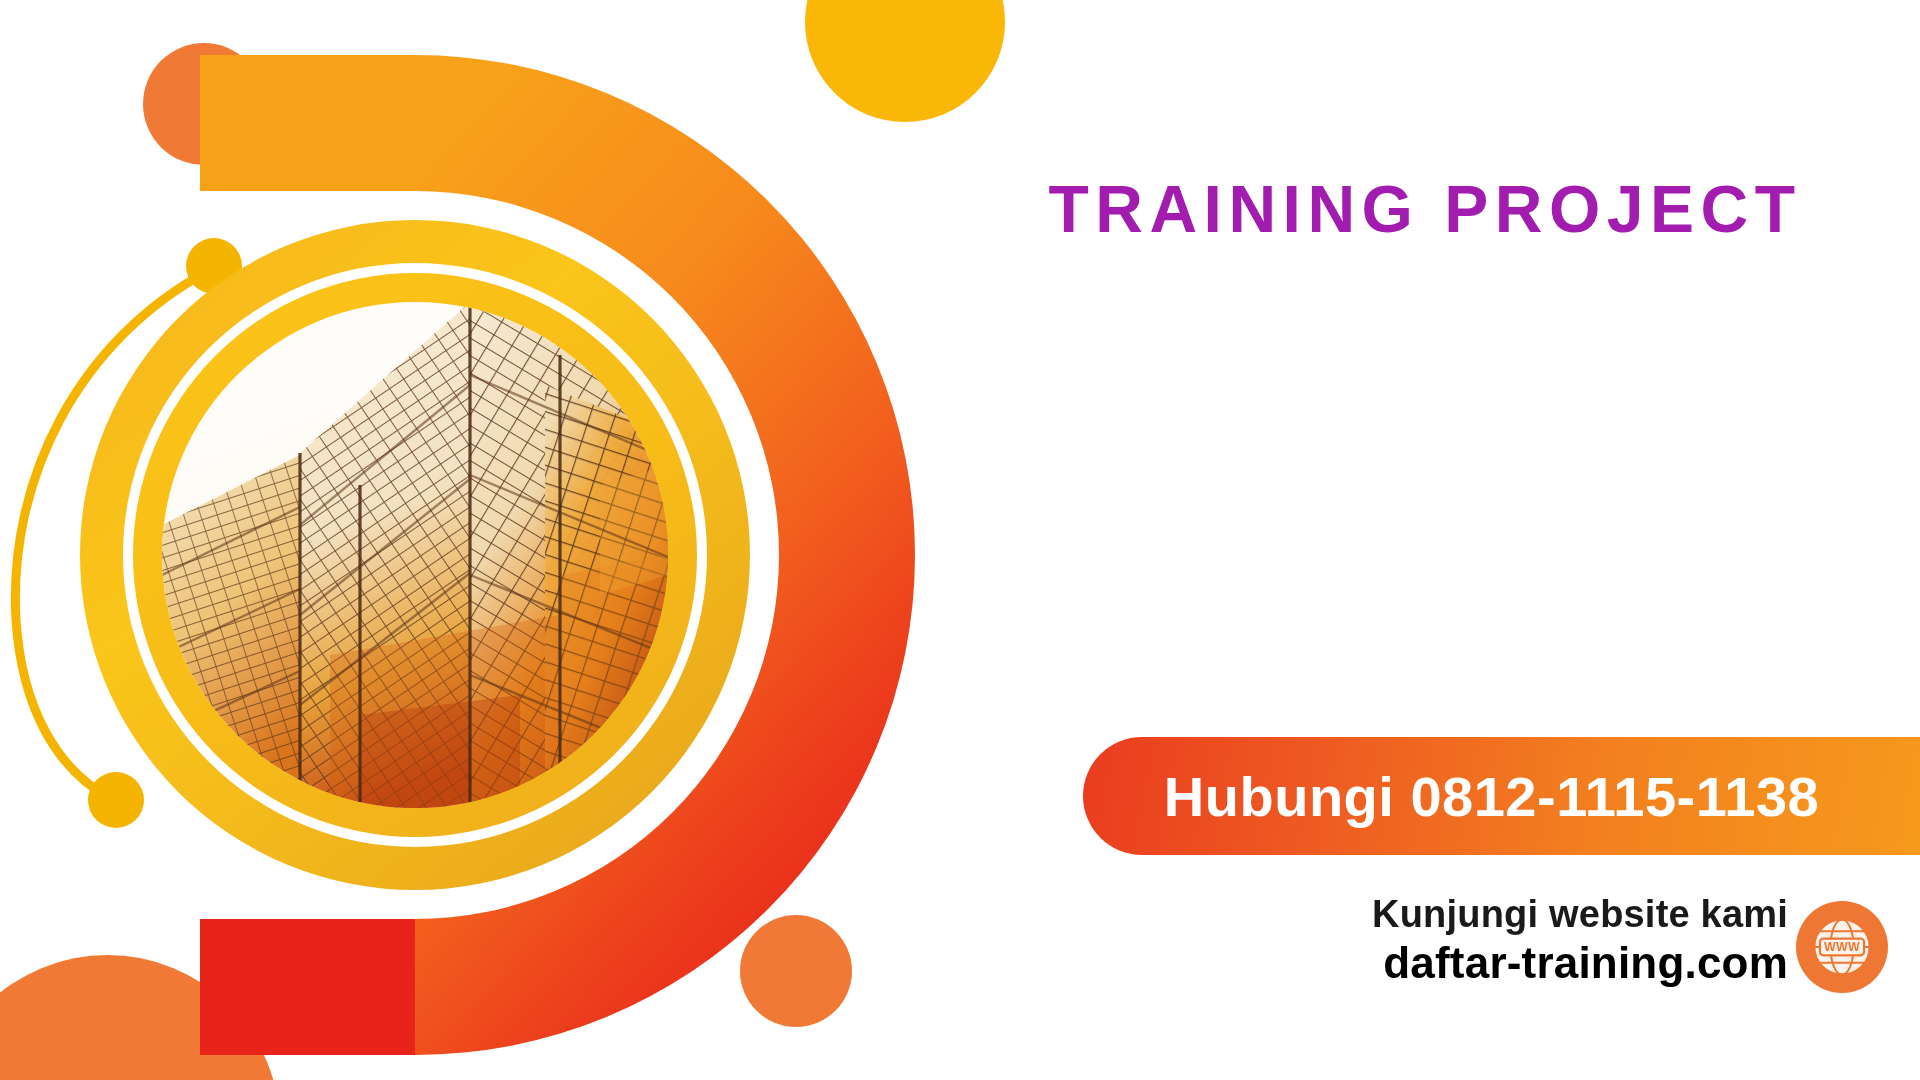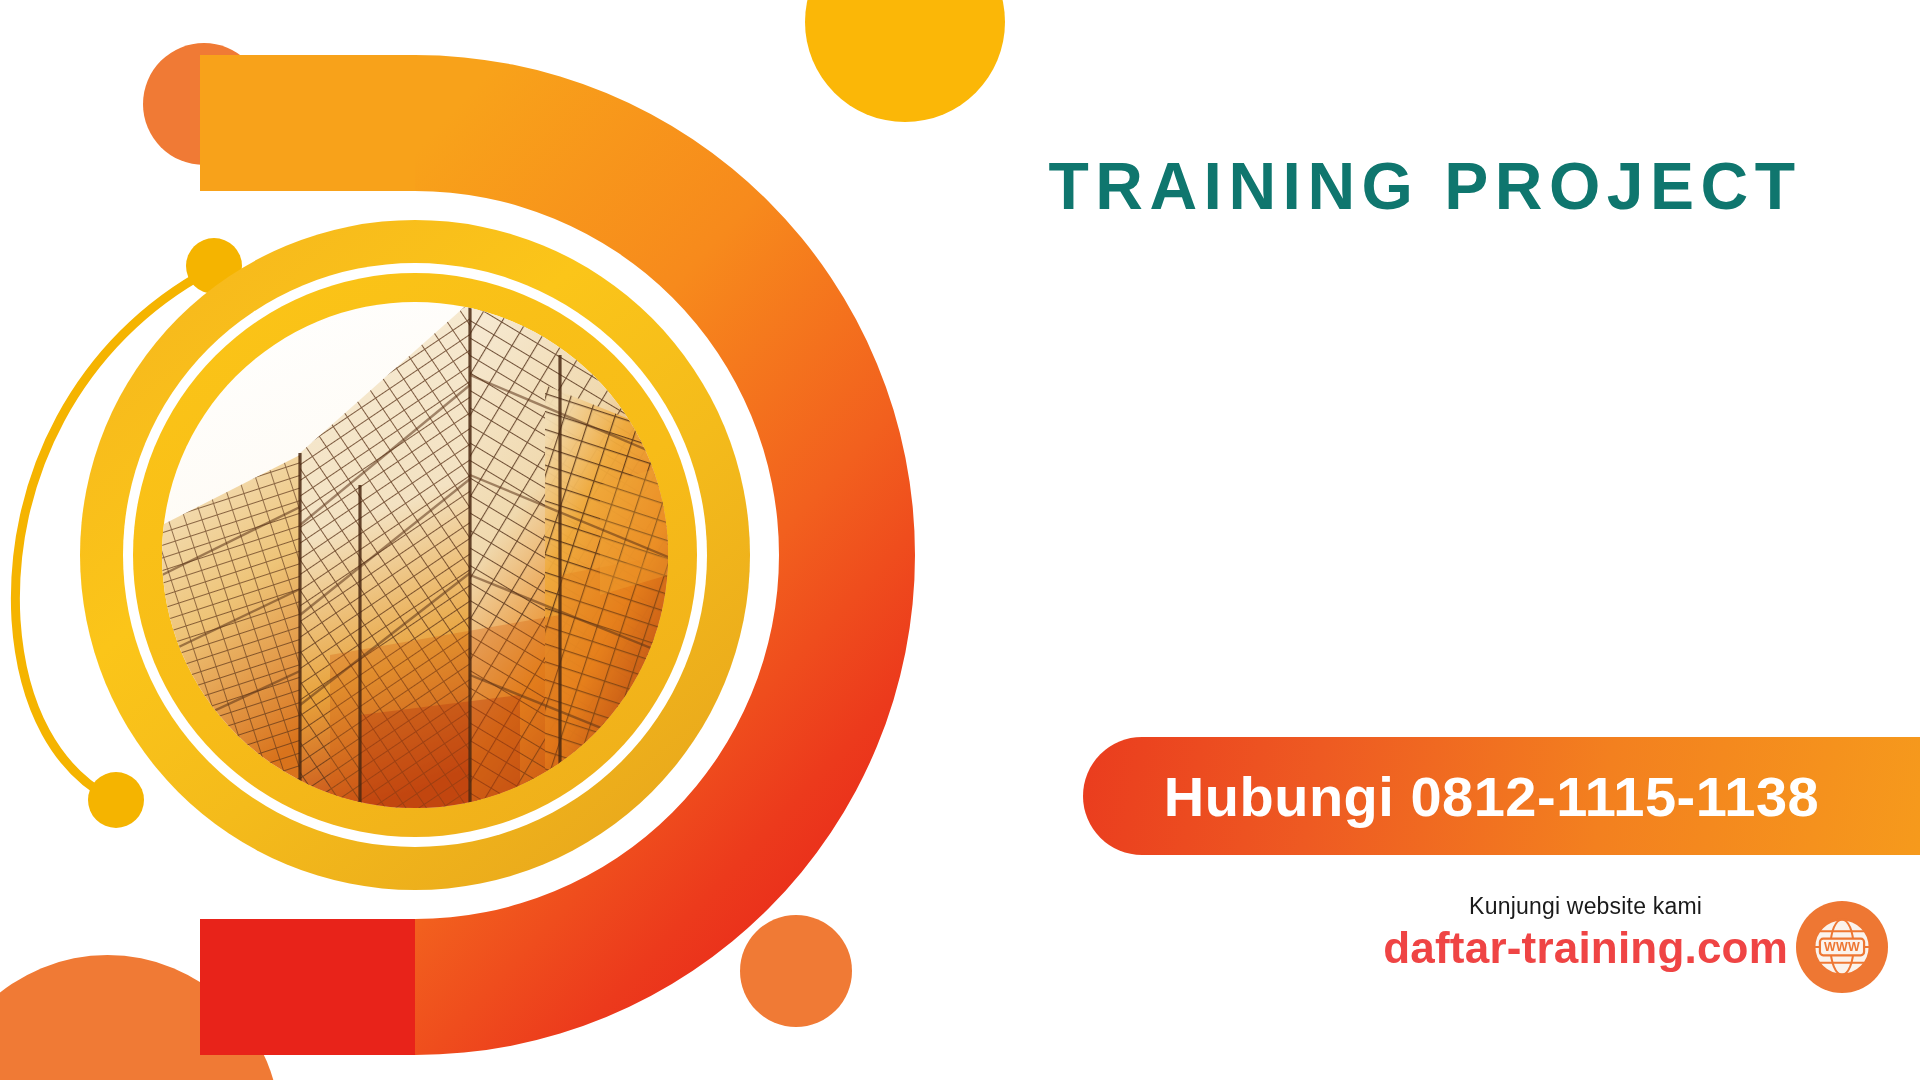--- a/index.html
+++ b/index.html
@@ -61,27 +61,28 @@
 
   
   #title-block {
     position: absolute;
     left: 930px;
     top: 148px;
     width: 990px;
     text-align: center;
   }
   .title-line {
-    color: #0f766e;
+    color: #a21caf;
     font-family: "Liberation Sans", sans-serif;
     font-weight: 700;
     font-size: 66px;
     line-height: 1.17;
     letter-spacing: 6.5px;
     white-space: nowrap;
+    margin-top: 23px;
   }
 
   #cta-button {
     position: absolute;
     left: 1083px;
     top: 737px;
     width: 837px;
     height: 118px;
     border-radius: 59px 0 0 59px;
     background: linear-gradient(100deg, #EA3C1E 0%, #EE5A22 28%, #F3801F 62%, #F69A1C 100%);
@@ -109,29 +110,29 @@
   }
   #web-text {
     position: absolute;
     right: 132px;
     top: 0;
     text-align: right;
   }
   #web-kicker {
     color: #1a1a1a;
     font-family: "Liberation Sans", sans-serif;
-    font-weight: 400;
-    font-size: 23px;
+    font-weight: 700;
+    font-size: 38px;
     letter-spacing: 0.2px;
     line-height: 1;
     white-space: nowrap;
     text-align: center;
   }
   #web-domain {
-    color: #ef4444;
+    color: #000000;
     font-family: "Liberation Sans", sans-serif;
     font-weight: 700;
     font-size: 44px;
     letter-spacing: 0.2px;
     line-height: 1.08;
     margin-top: 6px;
     white-space: nowrap;
   }
   #web-icon {
     position: absolute;

